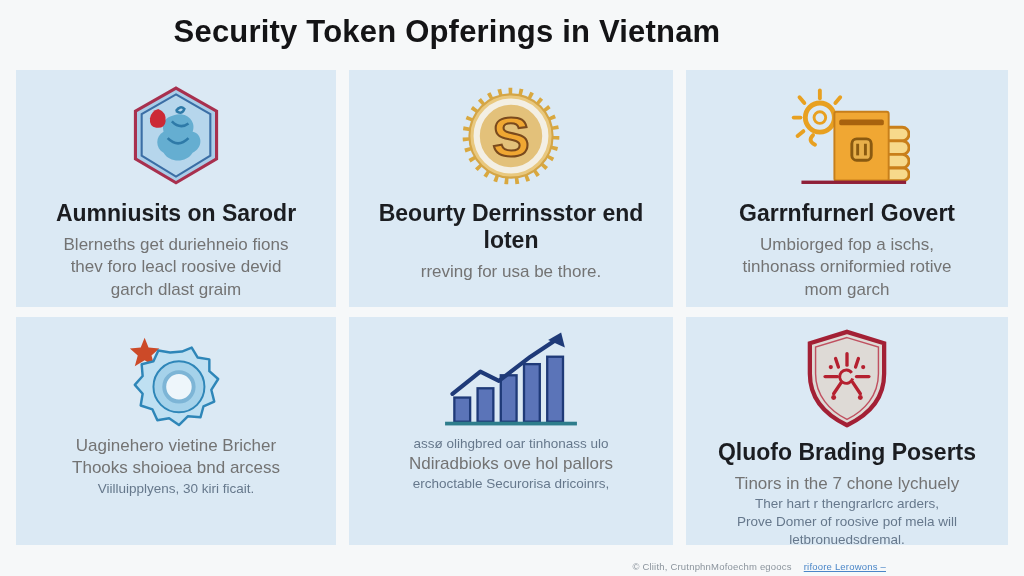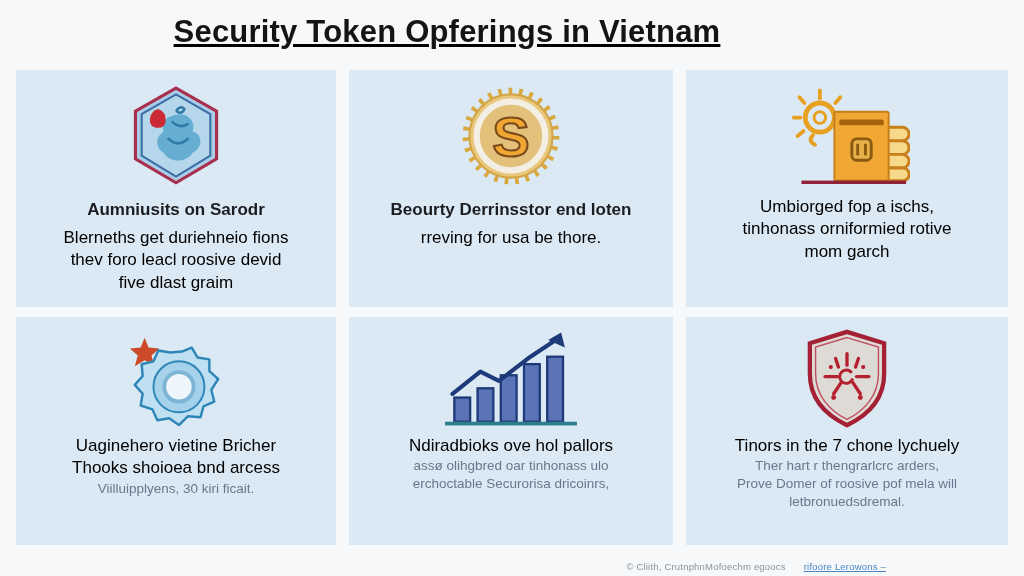--- a/index.html
+++ b/index.html
@@ -1,34 +1,34 @@
 <!DOCTYPE html>
 <html><head>
 <meta charset="utf-8">
 <style>
   * { margin:0; padding:0; box-sizing:border-box; }
   html,body { width:1024px; height:576px; }
   body { font-family:"Liberation Sans", sans-serif; background:#f6f8f9; overflow:hidden; }
-  .page { position:relative; width:894px; height:576px; background:#f6f8f9;text-decoration:underline; }
+  .page { position:relative; width:894px; height:576px; background:#f6f8f9; }
   .title { text-align:center; padding-top:14px; font-size:31px; font-weight:bold;
            color:#141416; letter-spacing:0.2px; }
   .grid { position:absolute; left:16px; top:70px; width:992px;
           display:grid; grid-template-columns:320px 324px 322px;
           grid-template-rows:237px 228px; gap:10px 13px; }
   .card { background:#dbe9f4; display:flex; flex-direction:column; align-items:center;
           text-align:center; padding:10px 8px 6px; }
   .icon-wrap { flex:0 0 auto; display:flex; align-items:center; justify-content:center;
                height:112px; margin-bottom:4px; }
   .row2 .icon-wrap { height:104px; }
-  .card-title { font-size:17px; font-weight:bold; color:#1b1d21; margin:4px 0 7px; }
-  .desc { font-size:17px; color:#000000; line-height:1.32; }
+  .card-title { font-size:23px; font-weight:bold; color:#1b1d21; margin:4px 0 7px; }
+  .desc { font-size:17px; color:#737373; line-height:1.32; }
   .desc.small { font-size:13.5px; color:#66788c; }
   .footer { position:absolute; right:8px; bottom:4px; font-size:9.5px; color:#8b949d;
             letter-spacing:0.2px; }
-  .footer .link { color:#4a86c8; text-decoration:underline; margin-left:18px; cursor:pointer;text-align:center; }
+  .footer .link { color:#4a86c8; text-decoration:underline; margin-left:12px; cursor:pointer;text-align:center; }
 </style>
 </head>
 <body>
 
 <div class="page">
 
   <div class="title">Security Token Opferings in Vietnam</div>
 
   <div class="grid">
 
@@ -38,21 +38,21 @@
           <polygon points="50,4 89,26 89,72 50,95 11,72 11,26" fill="#aacde8" stroke="#a8304e" stroke-width="3"></polygon>
           <polygon points="50,10 83,29 83,69 50,89 17,69 17,29" fill="#b6d6ec" stroke="#3b6ea5" stroke-width="2"></polygon>
           <path d="M48,30 C60,26 70,36 66,46 C76,48 76,62 66,66 C60,76 44,76 38,66 C30,62 30,50 38,46 C36,36 40,32 48,30 Z" fill="#57a7cc" opacity="0.85"></path>
           <path d="M50,26 q4,-6 8,-2 q-2,6 -8,2 M46,36 q8,8 16,2 M42,52 q10,10 20,0" stroke="#2e7aa8" stroke-width="2.5" fill="none"></path>
           <path d="M33,24 q8,3 7,12 q-1,7 -9,6 q-7,-1 -6,-9 q1,-7 8,-9" fill="#cc2936"></path>
         </svg>
       </div>
       <div class="card-title">Aumniusits on Sarodr</div>
       <div class="desc">Blerneths get duriehneio fions</div>
       <div class="desc">thev foro leacl roosive devid</div>
-      <div class="desc">five dlast graim</div>
+      <div class="desc">garch dlast graim</div>
     </div>
 
     <div class="card row1">
       <div class="icon-wrap">
         <svg width="104" height="104" viewBox="0 0 100 100">
           <circle cx="50" cy="50" r="43" fill="none" stroke="#d9a83f" stroke-width="7" stroke-dasharray="3.5 6.5"></circle>
           <circle cx="50" cy="50" r="40" fill="#e9c87e" stroke="#d4a546" stroke-width="2"></circle>
           <circle cx="50" cy="50" r="33" fill="#e3c17a" stroke="#f3efe4" stroke-width="6"></circle>
           <text x="50" y="69" text-anchor="middle" font-size="54" font-weight="bold" fill="#f0a732" stroke="#7a4a1d" stroke-width="2" font-family="Liberation Sans, sans-serif">S</text>
         </svg>
@@ -82,20 +82,21 @@
             <rect x="101" y="88" width="28" height="13" rx="6" fill="#f7d98b" stroke="#c97f1a" stroke-width="3"></rect>
           </g>
           <rect x="52" y="30" width="56" height="71" rx="2" fill="#f0a733" stroke="#c77f1b" stroke-width="2"></rect>
           <rect x="57" y="38" width="46" height="6" rx="2" fill="#a8620e"></rect>
           <rect x="70" y="58" width="20" height="22" rx="5" fill="#e8b04a" stroke="#8a5a10" stroke-width="3"></rect>
           <line x1="76" y1="63" x2="76" y2="75" stroke="#8a5a10" stroke-width="3"></line>
           <line x1="84" y1="63" x2="84" y2="75" stroke="#8a5a10" stroke-width="3"></line>
           <rect x="18" y="101" width="108" height="3.5" fill="#8f2038"></rect>
         </svg>
       </div>
+      <div class="card-title">Garrnfurnerl Govert</div>
       <div class="desc">Umbiorged fop a ischs,</div>
       <div class="desc">tinhonass orniformied rotive</div>
       <div class="desc">mom garch</div>
     </div>
 
     <div class="card row2">
       <div class="icon-wrap">
         <svg width="118" height="102" viewBox="0 0 120 104">
           <polygon points="28,10 32,20 43,21 35,28 38,39 28,33 18,39 21,28 13,21 24,20" fill="#cc4a28"></polygon>
           <g fill="#bfe0f2" stroke="#2e86b8" stroke-width="2.5" stroke-linejoin="round">
@@ -118,22 +119,22 @@
             <rect x="39" y="66" width="17" height="36"></rect>
             <rect x="64" y="52" width="17" height="50"></rect>
             <rect x="89" y="40" width="17" height="62"></rect>
             <rect x="114" y="32" width="17" height="70"></rect>
           </g>
           <polyline points="12,72 42,48 62,58 96,32 126,12" fill="none" stroke="#1f3a78" stroke-width="4.5" stroke-linejoin="round" stroke-linecap="round"></polyline>
           <polygon points="129,6 133,22 115,14" fill="#1f3a78"></polygon>
           <rect x="4" y="102" width="142" height="4" fill="#2e7d8c"></rect>
         </svg>
       </div>
+      <div class="desc small">assø olihgbred oar tinhonass ulo</div>
       <div class="desc">Ndiradbioks ove hol pallors</div>
-      <div class="desc small">assø olihgbred oar tinhonass ulo</div>
       <div class="desc small">erchoctable Securorisa dricoinrs,</div>
     </div>
 
     <div class="card row2">
       <div class="icon-wrap">
         <svg width="96" height="100" viewBox="0 0 100 105">
           <path d="M50,3 L89,15 L89,47 C89,74 71,91 50,101 C29,91 11,74 11,47 L11,15 Z" fill="#dedad6" stroke="#a32035" stroke-width="4.5"></path>
           <path d="M50,9 L83,19 L83,47 C83,70 68,86 50,95 C32,86 17,70 17,47 L17,19 Z" fill="none" stroke="#c05060" stroke-width="1.5"></path>
           <g stroke="#b5202f" stroke-width="3.5" stroke-linecap="round" fill="#b5202f">
             <line x1="50" y1="26" x2="50" y2="38"></line>
@@ -144,20 +145,21 @@
             <line x1="44" y1="56" x2="36" y2="68"></line>
             <line x1="56" y1="56" x2="64" y2="68"></line>
             <circle cx="33" cy="40" r="2.2" stroke="none"></circle>
             <circle cx="67" cy="40" r="2.2" stroke="none"></circle>
             <circle cx="36" cy="72" r="2.6" stroke="none"></circle>
             <circle cx="64" cy="72" r="2.6" stroke="none"></circle>
           </g>
           <path d="M55,46 a7,7 0 1 0 1,6" fill="none" stroke="#b5202f" stroke-width="3"></path>
         </svg>
       </div>
+      <div class="card-title">Qluofo Brading Poserts</div>
       <div class="desc">Tinors in the 7 chone lychuely</div>
       <div class="desc small">Ther hart r thengrarlcrc arders,</div>
       <div class="desc small">Prove Domer of roosive pof mela will</div>
       <div class="desc small">letbronuedsdremal.</div>
     </div>
 
   </div>
 
   <div class="footer">
     <span>© Cliith, CrutnphnMofoechm egoocs</span><span class="link">rifoore Lerowons –</span>

